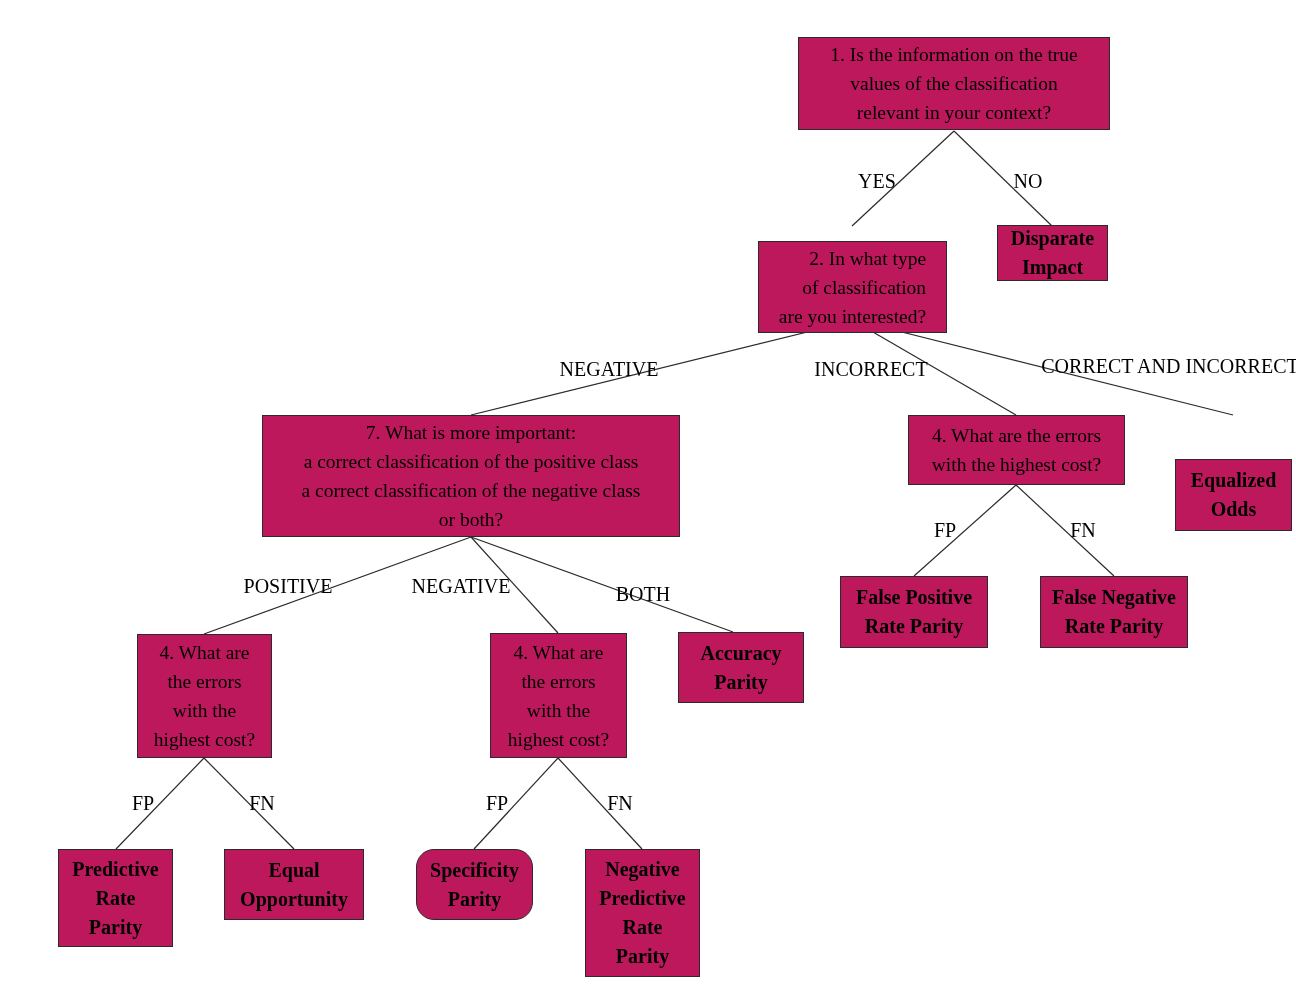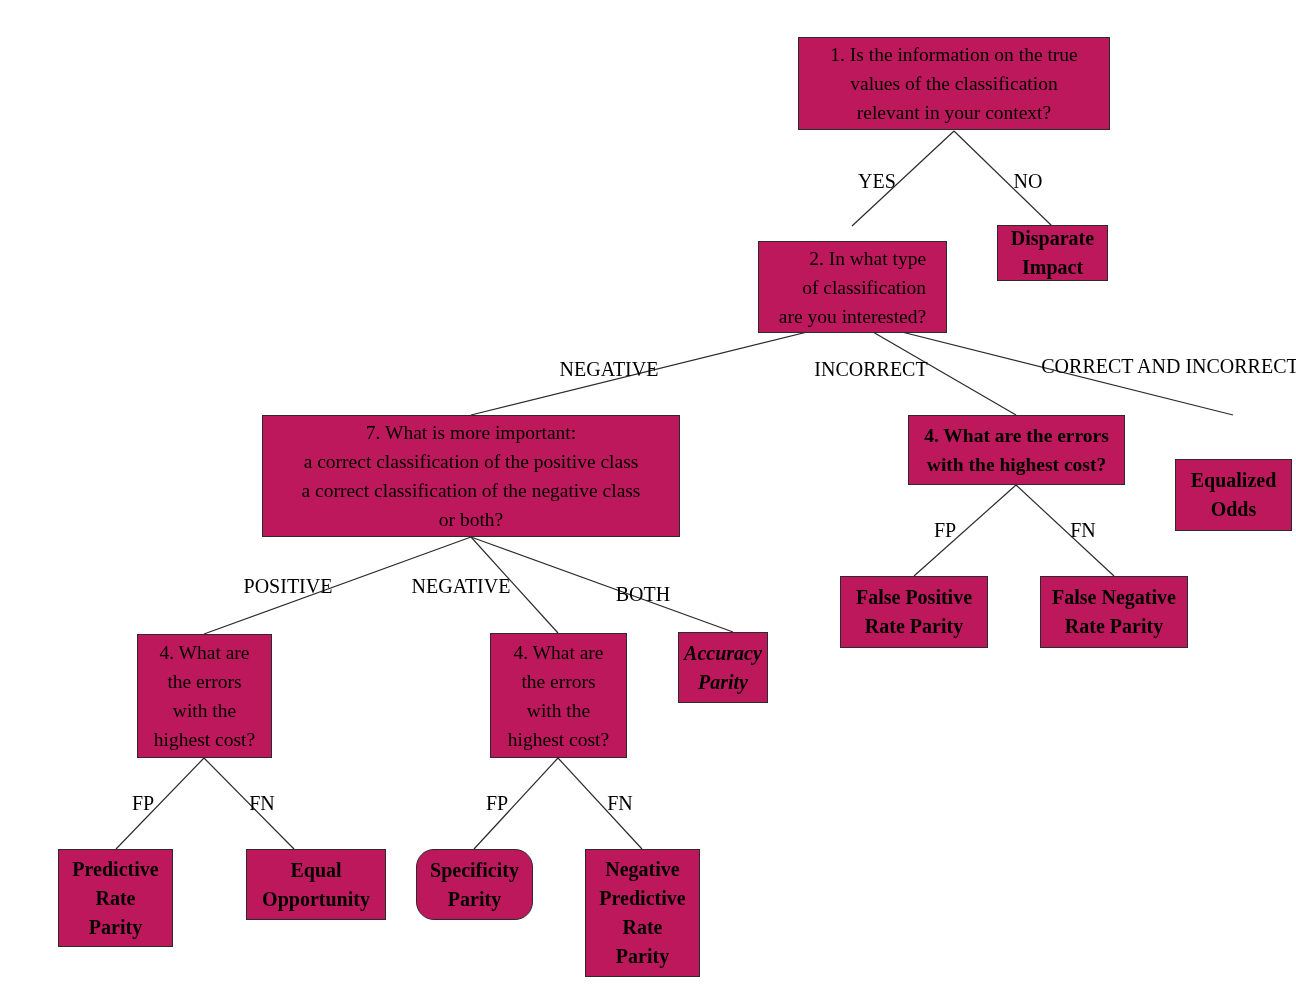--- a/index.html
+++ b/index.html
@@ -82,21 +82,21 @@
 
   <div class="node question" style="left:758px; top:241px; width:189px; height:92px;text-align:right;">2. In what type
 of classification
 are you interested?</div>
 
   <div class="node question" style="left:262px; top:415px; width:418px; height:122px;">7. What is more important:
 a correct classification of the positive class
 a correct classification of the negative class
 or both?</div>
 
-  <div class="node question" style="left:908px; top:415px; width:217px; height:70px;font-weight:bold;">4. What are the errors
+  <div class="node question" style="left:908px; top:415px; width:217px; height:70px;">4. What are the errors
 with the highest cost?</div>
 
   <div class="node question" style="left:137px; top:634px; width:135px; height:124px;">4. What are
 the errors
 with the
 highest cost?</div>
 
   <div class="node question" style="left:490px; top:633px; width:137px; height:125px;">4. What are
 the errors
 with the
@@ -107,28 +107,28 @@
 
   <div class="node metric" style="left:1175px; top:415px; width:117px; height:72px;margin-top:44px;">Equalized
 Odds</div>
 
   <div class="node metric" style="left:840px; top:576px; width:148px; height:72px;">False Positive
 Rate Parity</div>
 
   <div class="node metric" style="left:1040px; top:576px; width:148px; height:72px;">False Negative
 Rate Parity</div>
 
-  <div class="node metric" style="left:678px; top:632px; width:90px; height:71px;font-style:italic;">Accuracy
+  <div class="node metric" style="left:678px; top:632px; width:126px; height:71px;">Accuracy
 Parity</div>
 
   <div class="node metric" style="left:58px; top:849px; width:115px; height:98px;">Predictive
 Rate
 Parity</div>
 
-  <div class="node metric" style="left:224px; top:849px; width:140px; height:71px;margin-left:22px;">Equal
+  <div class="node metric" style="left:224px; top:849px; width:140px; height:71px;">Equal
 Opportunity</div>
 
   <div class="node metric" style="left:416px; top:849px; width:117px; height:71px;border-radius:18px;">Specificity
 Parity</div>
 
   <div class="node metric" style="left:585px; top:849px; width:115px; height:128px;">Negative
 Predictive
 Rate
 Parity</div>
 

